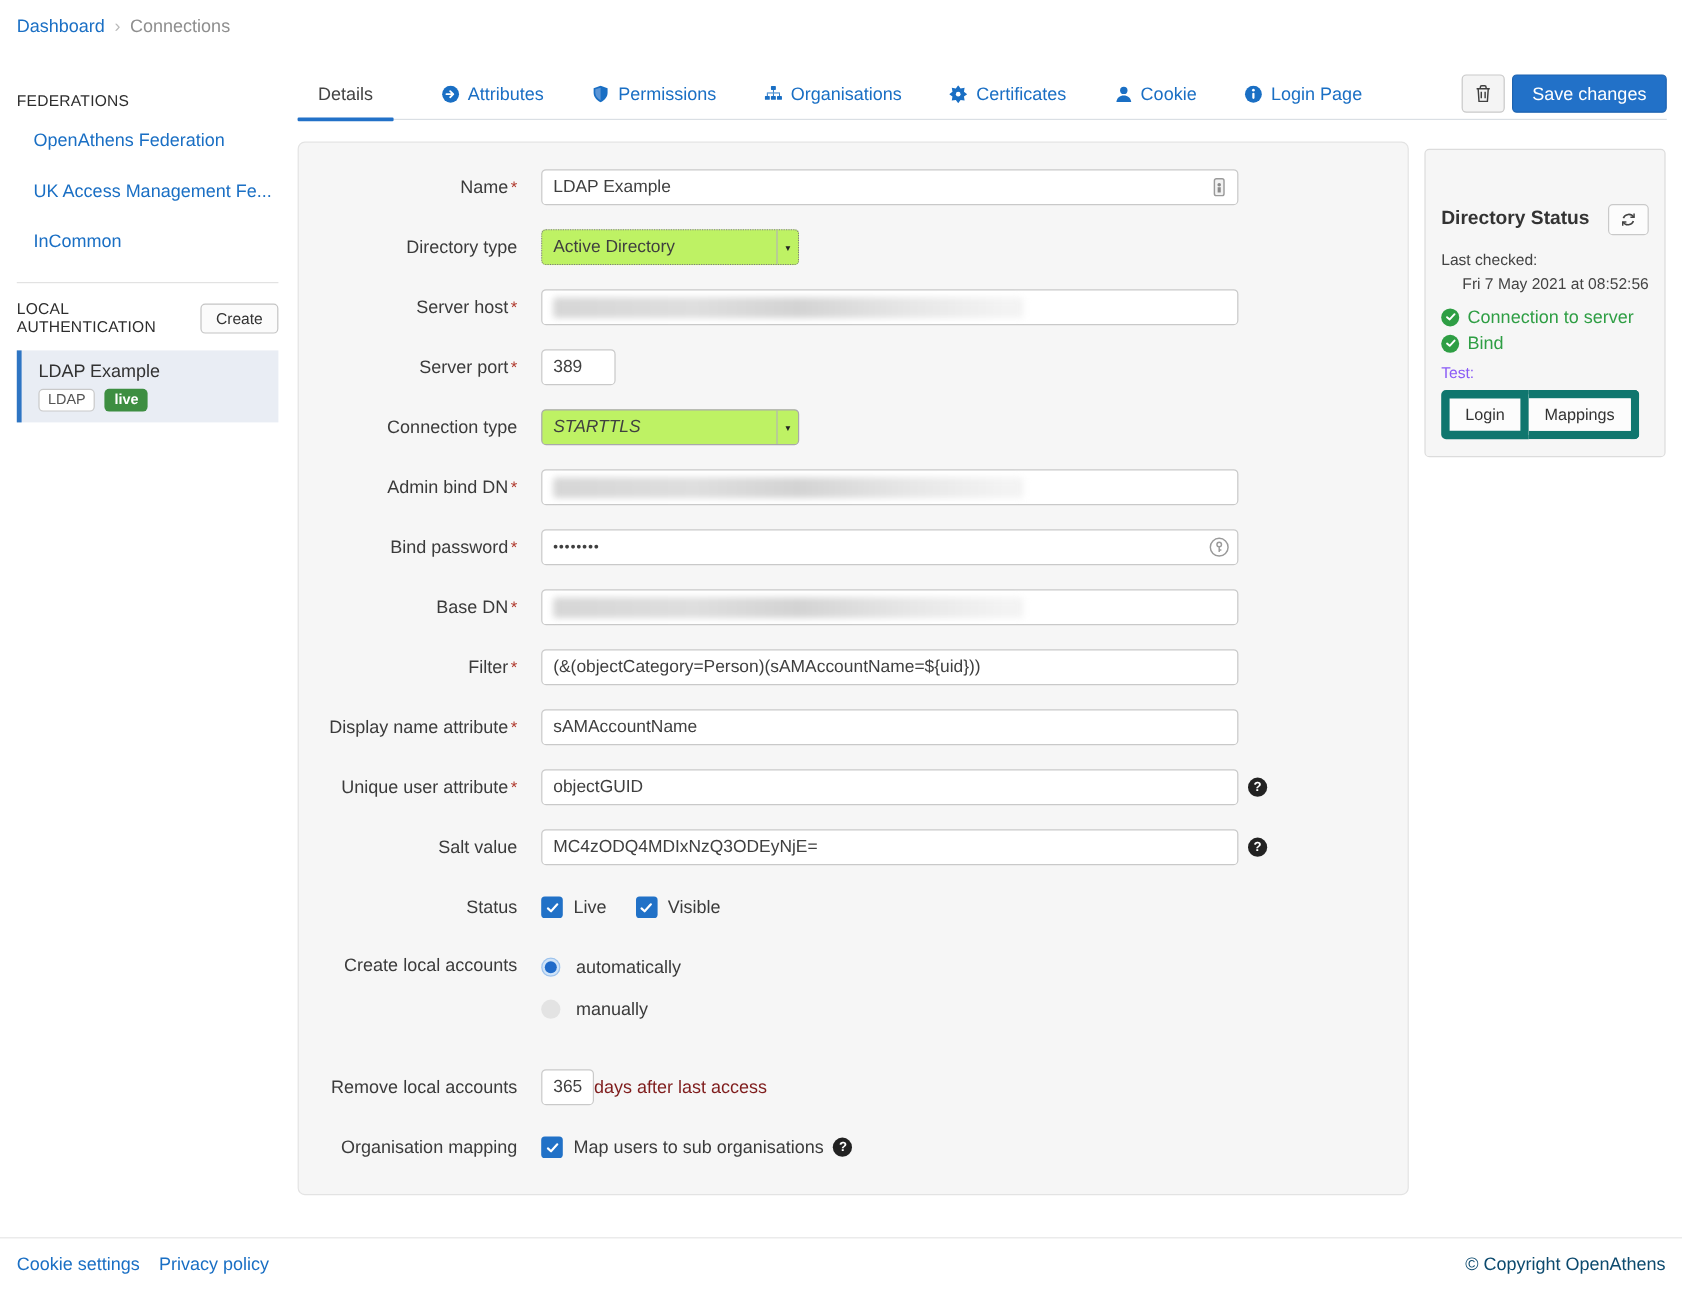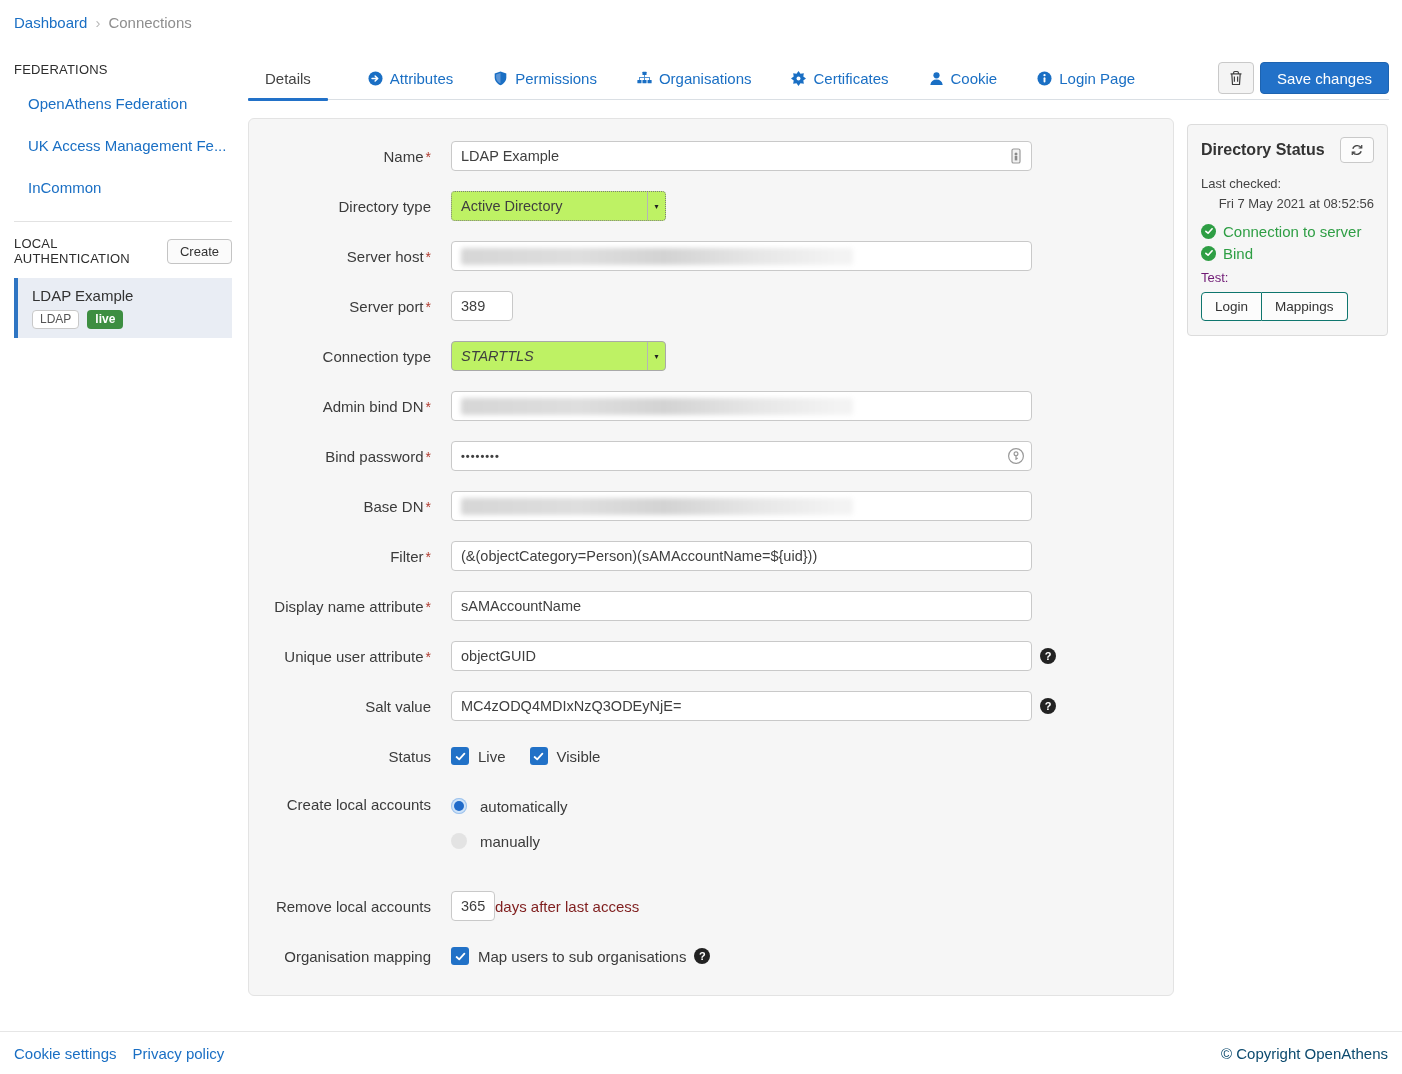--- a/index.html
+++ b/index.html
@@ -12,21 +12,21 @@
   }
   a { text-decoration: none; }
 
   
   .breadcrumb { position:absolute; top:14px; left:14px; font-size:15px; display:flex; align-items:center; gap:8px; }
   .breadcrumb a { color:#1a6fc4; font-weight:500; }
   .breadcrumb .sep { color:#b9b9b9; font-size:15px; }
   .breadcrumb .current { color:#8e8e8e; }
 
   
-  .sidebar { position:absolute; left:14px; top:62px; width:218px; }
+  .sidebar { position:absolute; left:14px; top:76px; width:218px; }
   .side-heading { font-size:13px; color:#2d2d2d; font-weight:400; letter-spacing:.2px; margin:0; }
   .fed-list { list-style:none; margin:18px 0 0 0; padding:0; }
   .fed-list li { margin:0 0 24px 0; padding-left:14px; }
   .fed-list a { color:#1a6fc4; font-size:15px; white-space:nowrap; }
   .side-divider { border:none; border-top:1px solid #e2e2e2; margin:4px 0 14px 0; }
   .local-auth-row { display:flex; align-items:center; justify-content:space-between; margin-bottom:12px; }
   .create-btn { font-family:inherit; font-size:13px; color:#333; background:#fbfbfb; border:1px solid #c4c4c4; border-radius:4px; padding:4px 12px; cursor:pointer; }
   .conn-item { background:#e9edf4; border-left:4px solid #2e75c3; padding:9px 12px 9px 14px; cursor:pointer; }
   .conn-name { font-size:15px; color:#323232; font-weight:500; margin-bottom:6px; }
   .conn-badges { display:flex; gap:8px; align-items:center; }
@@ -72,32 +72,32 @@
   .radio.on::after { content:""; position:absolute; left:3px; top:3px; width:10px; height:10px; border-radius:50%; background:#1f6ac9; }
   .radio.off { background:#e3e3e3; }
   .radio-label { font-size:15px; color:#3b3b3b; margin-left:13px; }
   .radio-line { display:flex; align-items:center; height:30px; }
   .radio-line + .radio-line { margin-top:5px; }
   .radio-block { margin-bottom:35px; }
   .suffix { font-size:15px; color:#7f1d1d; margin-left:0; }
 
   
   .status-panel { position:absolute; left:1187px; top:124px; width:201px; background:#f6f6f6; border:1px solid #dcdcdc; border-radius:4px; padding:12px 13px 14px; }
-  .sp-head { display:flex; align-items:center; justify-content:space-between; }
+  .sp-head { display:flex; align-items:center; justify-content:space-between;margin-top:33px; }
   .sp-title { font-size:16px; color:#333; font-weight:600; margin:0; }
   .refresh-btn { width:34px; height:26px; background:#fcfcfc; border:1px solid #c9c9c9; border-radius:4px; display:flex; align-items:center; justify-content:center; cursor:pointer; }
   .sp-sub { font-size:13px; color:#444; margin:12px 0 0 0; line-height:1.45; }
   .sp-sub2 { font-size:13px; color:#444; margin:2px 0 0 0;text-align:right; }
   .checks { list-style:none; margin:12px 0 0 0; padding:0; }
   .checks li { display:flex; align-items:center; gap:7px; margin-bottom:5px; }
   .check-circle { width:15px; height:15px; border-radius:50%; background:#2e9e44; display:inline-flex; align-items:center; justify-content:center; flex:none; }
   .check-text { font-size:15px; color:#2e9e44; }
-  .test-label { font-size:13px; color:#701a75; margin:8px 0 7px 0; }
+  .test-label { font-size:13px; color:#8b5cf6; margin:8px 0 7px 0; }
   .btn-group { display:inline-flex; }
-  .btn-group button { font-family:inherit; font-size:13.5px; color:#333; background:#fcfcfc; border:1px solid #0f766e; padding:6px 13px; cursor:pointer;text-align:right; }
+  .btn-group button { font-family:inherit; font-size:13.5px; color:#333; background:#fcfcfc; border:7px solid #0f766e; padding:6px 13px; cursor:pointer;text-align:right; }
   .btn-group button:first-child { border-radius:4px 0 0 4px; }
   .btn-group button:last-child { border-radius:0 4px 4px 0; border-left:none; }
 
   
   .footer { position:absolute; left:0; top:1031px; width:100%; border-top:1px solid #e6e6e6; }
   .footer-inner { display:flex; justify-content:space-between; padding:13px 14px 0; align-items:center; }
   .footer-links { display:flex; gap:16px; }
   .footer-links a { color:#1a6fc4; font-size:15px; }
   .copyright { color:#0c4a6e; font-size:15px; }
 </style>

